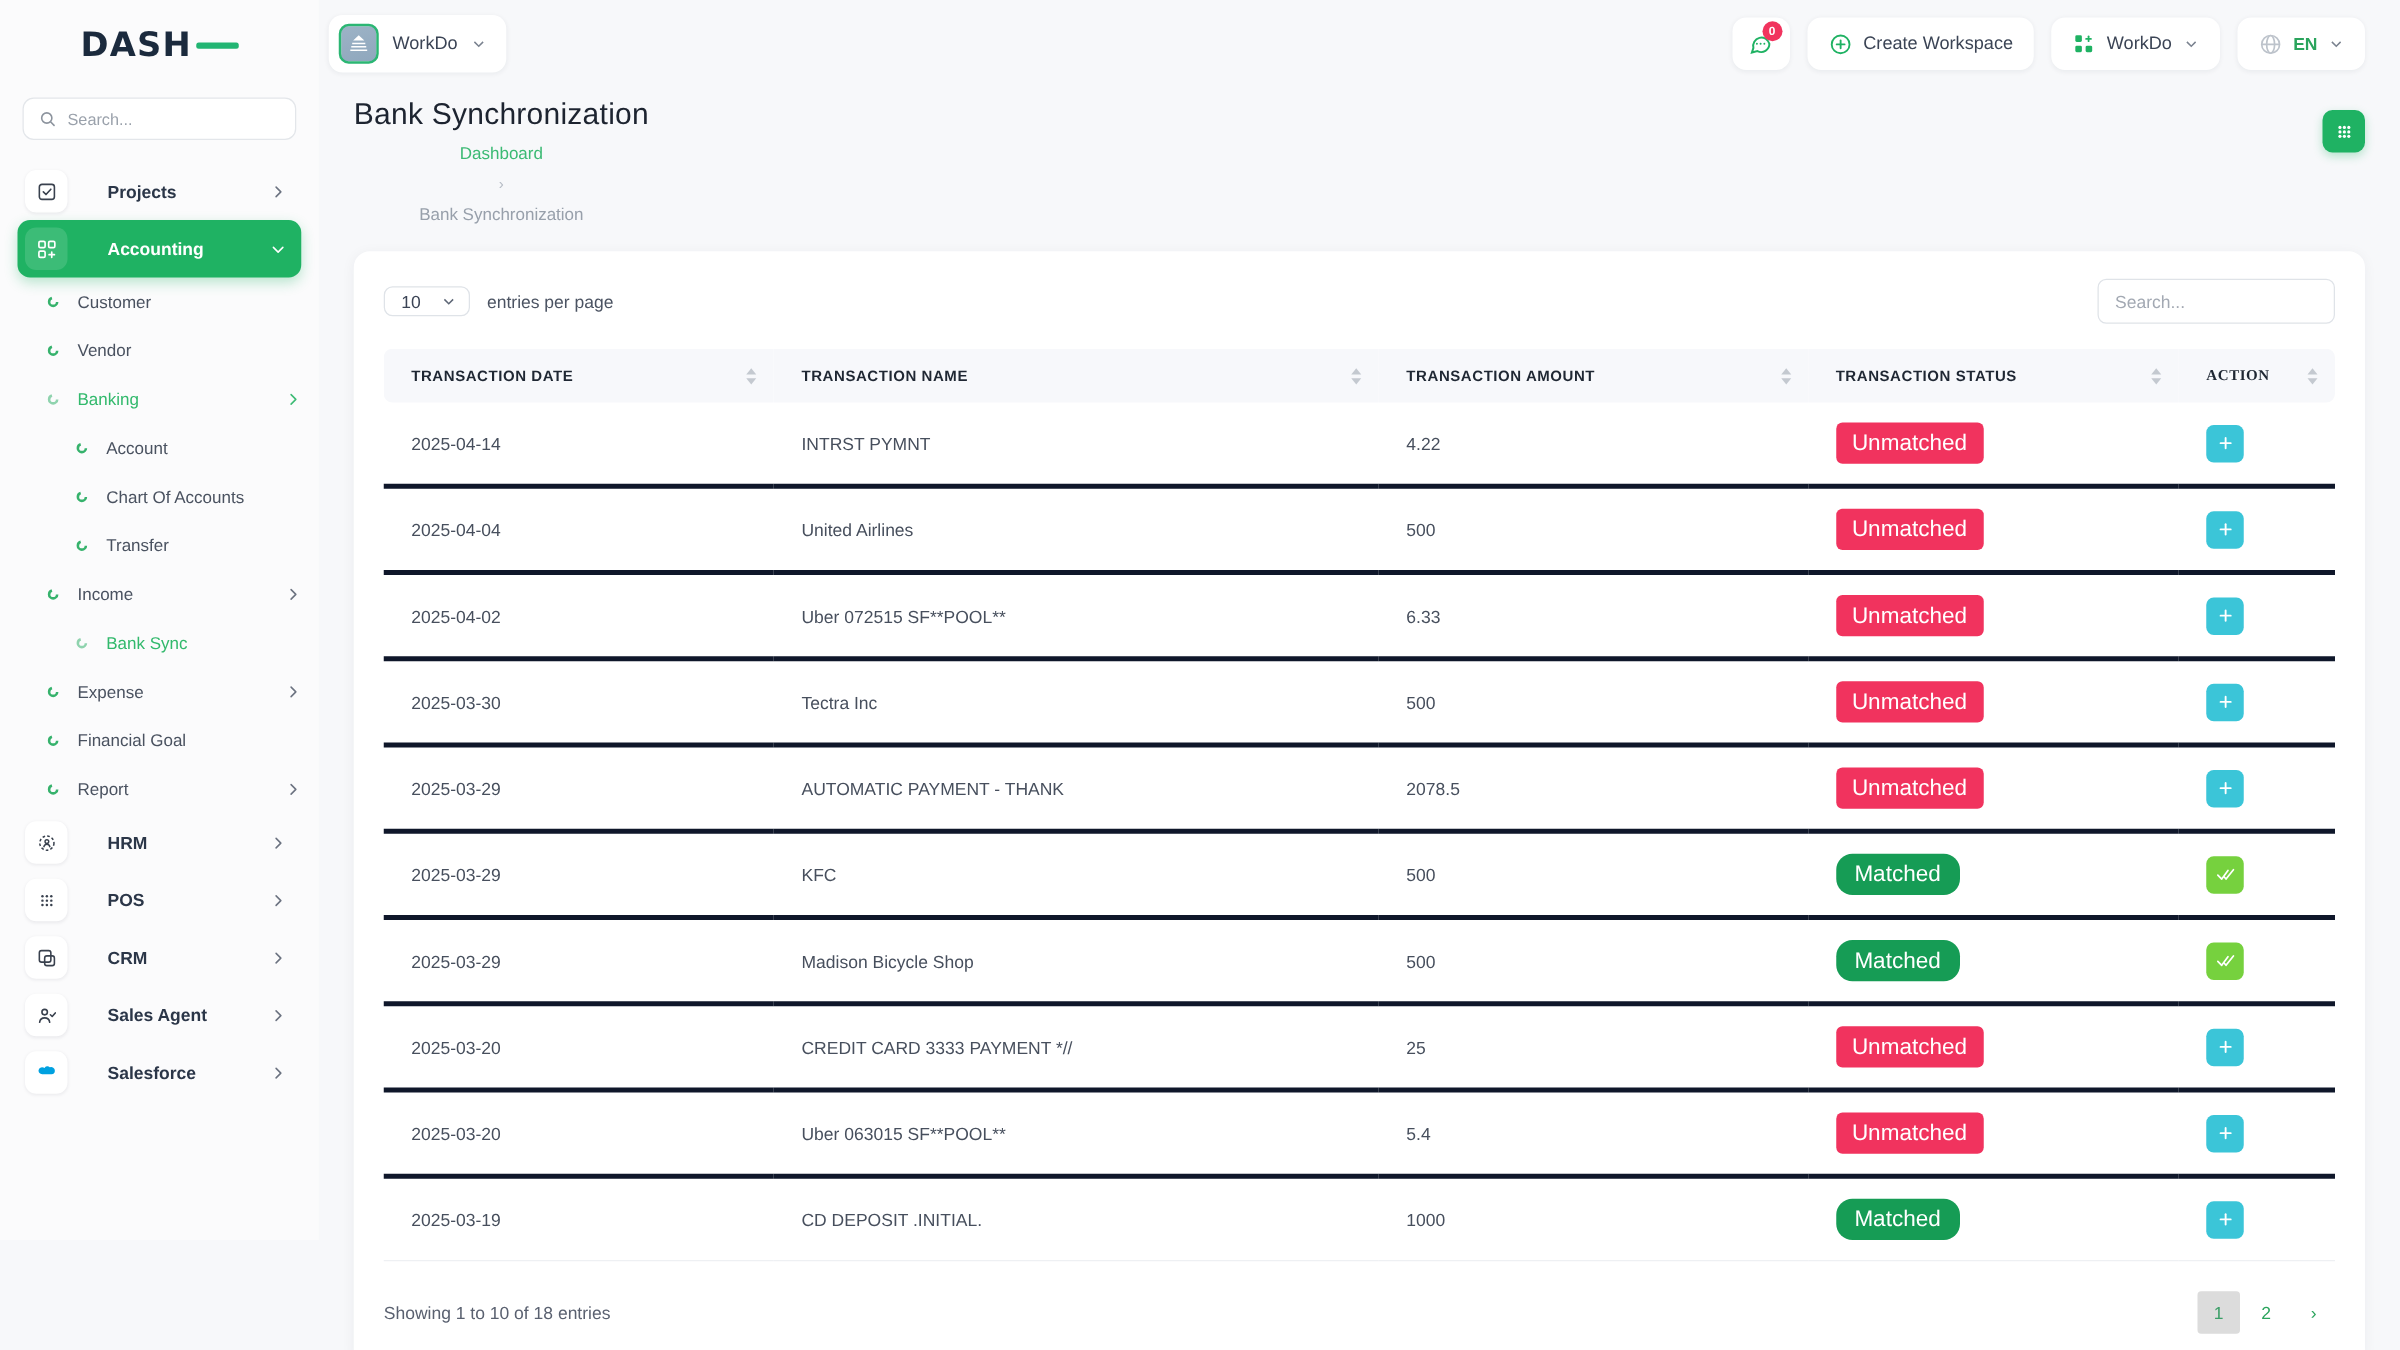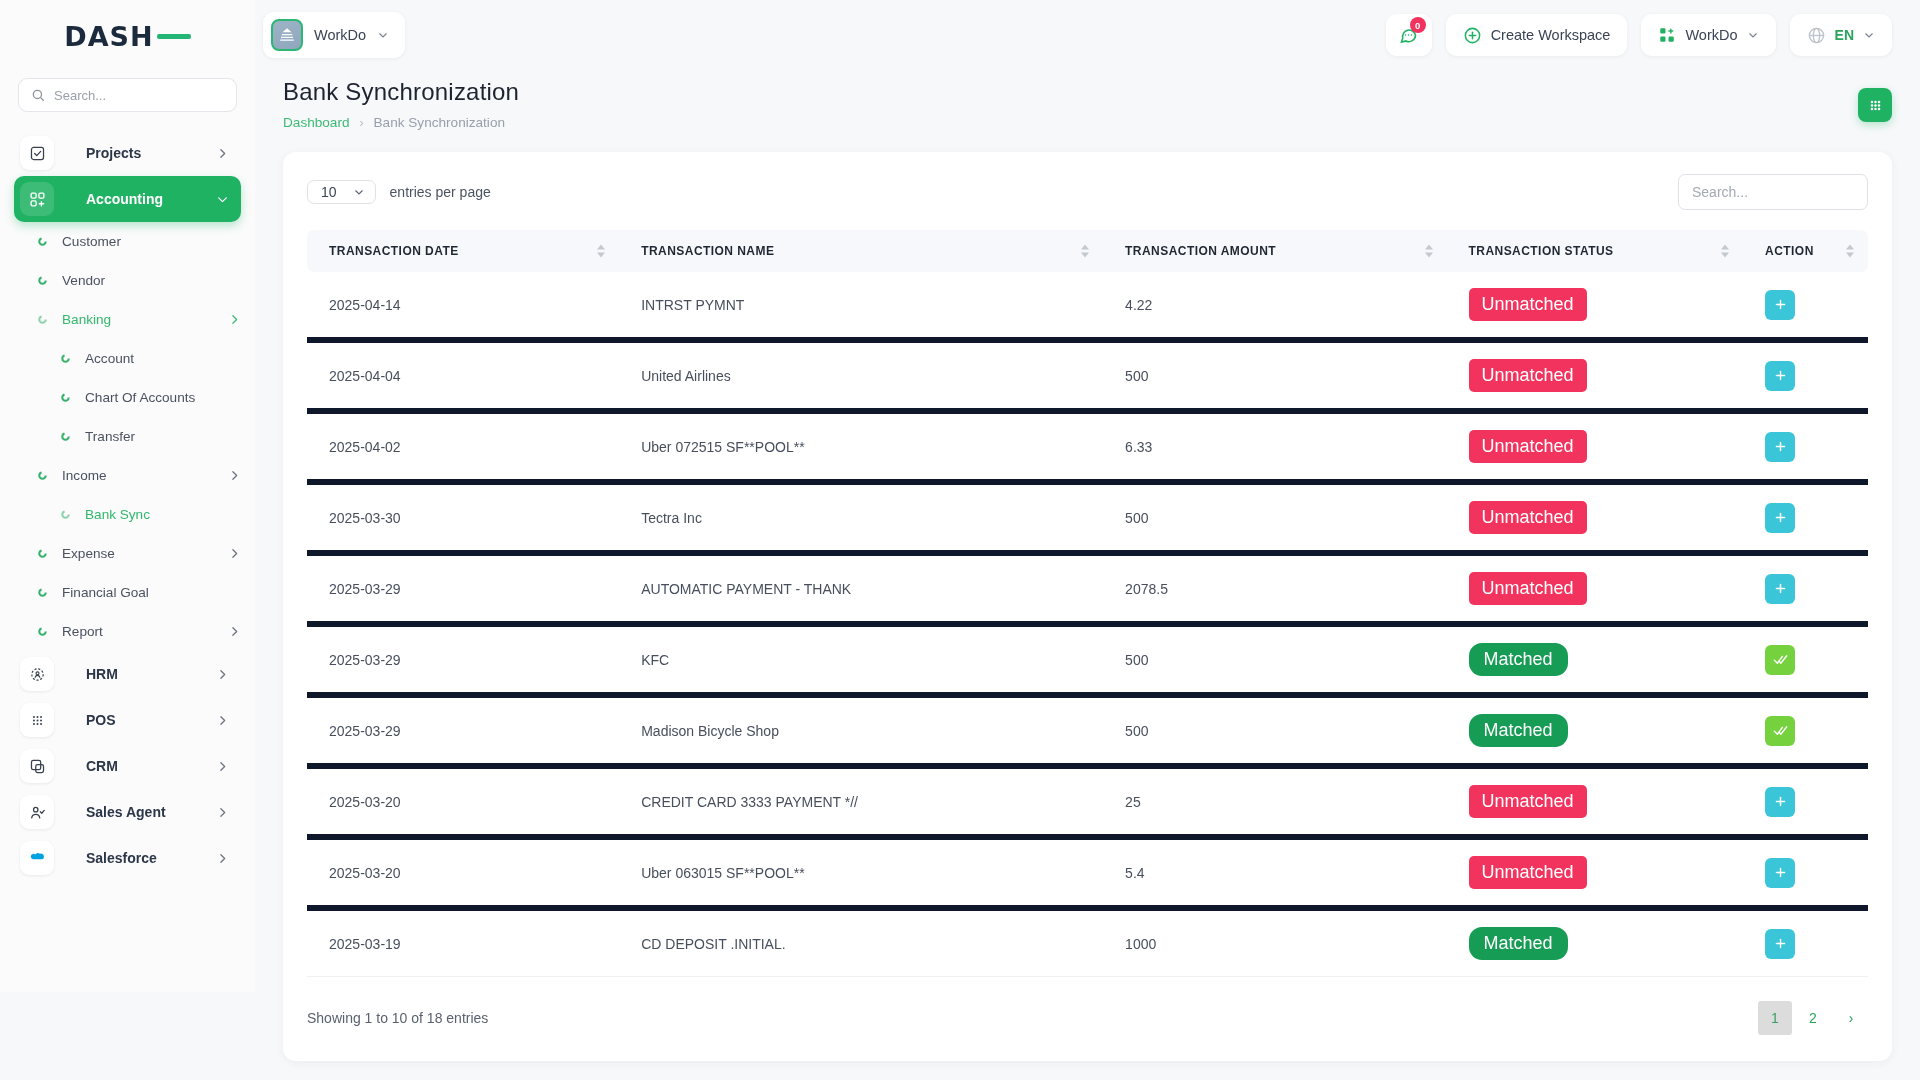--- a/index.html
+++ b/index.html
@@ -114,21 +114,21 @@
     background: #f1335e; color: #fff;
     font-size: 9.5px; font-weight: 700;
     min-width: 16px; height: 16px; border-radius: 8px;
     display: flex; align-items: center; justify-content: center;
     padding: 0 4px;
   }
   .lang-code { color: #2aa45c; font-weight: 600; font-size: 14px; }
 
   .page-head { padding: 8px 28px 0 28px; display: flex; align-items: flex-start; }
   .page-title { font-size: 24px; font-weight: 500; color: #1d2430; letter-spacing: .2px; }
-  .crumbs { margin-top: 9px; display: flex; align-items: center; gap: 10px; font-size: 13.6px; }
+  .crumbs { margin-top: 9px; display: flex; align-items: center; gap: 10px; font-size: 13.6px; flex-direction: column; }
   .crumbs .c-link { color: #3cba74; cursor: pointer; }
   .crumbs .c-sep { color: #b6bcc5; font-size: 12px; }
   .crumbs .c-cur { color: #98a0ab; }
   .grid-btn {
     margin-left: auto; margin-top: 10px;
     width: 34px; height: 34px; border-radius: 8px;
     background: #1fb263; display: flex; align-items: center; justify-content: center;
     cursor: pointer; box-shadow: 0 3px 8px rgba(31,178,99,.3);
   }
 
@@ -172,21 +172,21 @@
   thead th:first-child { border-radius: 7px 0 0 7px; }
   thead th:last-child { border-radius: 0 7px 7px 0; }
   .sort-ar { position: absolute; right: 14px; top: 50%; transform: translateY(-50%); display: flex; flex-direction: column; gap: 3px; }
   .sort-ar i { display:block; width:0;height:0;border-left:4px solid transparent;border-right:4px solid transparent; }
   .sort-ar .up { border-bottom: 5px solid #c4c9d0; }
   .sort-ar .dn { border-top: 5px solid #c4c9d0; }
 
   tbody td {
     padding: 16px 14px 16px 22px;
     font-size: 14px; color: #474f5d;
-    border-bottom: 6px solid #0f172a;
+    border-bottom: 4px solid #0f172a;
     vertical-align: middle;
   }
   tbody tr:last-child td { border-bottom: 1px solid #eef0f3; margin-top: 43px; }
 
   .badge {
     display: inline-flex; align-items: center; justify-content: center;
     font-size: 18px; color: #fff; border-radius: 5px;
     padding: 6px 13px; font-weight: 400;
   }
   .badge.unmatched { background: #f1335e; }
@@ -570,21 +570,21 @@
                 <i class="dn"></i>
               </span></th>
             <th style="width: 22%;"><span>TRANSACTION AMOUNT</span><span class="sort-ar">
                 <i class="up"></i>
                 <i class="dn"></i>
               </span></th>
             <th style="width: 19%;"><span>TRANSACTION STATUS</span><span class="sort-ar">
                 <i class="up"></i>
                 <i class="dn"></i>
               </span></th>
-            <th style="width: 8%;"><span>ACTION</span><span class="sort-ar">
+            <th style="width: 8%; font-family: Liberation Serif, serif;"><span>ACTION</span><span class="sort-ar">
                 <i class="up"></i>
                 <i class="dn"></i>
               </span></th>
           </tr>
       </thead>
       <tbody id="body-rows">
           <tr>
             <td>2025-04-14</td>
             <td>INTRST PYMNT</td>
             <td>4.22</td>

